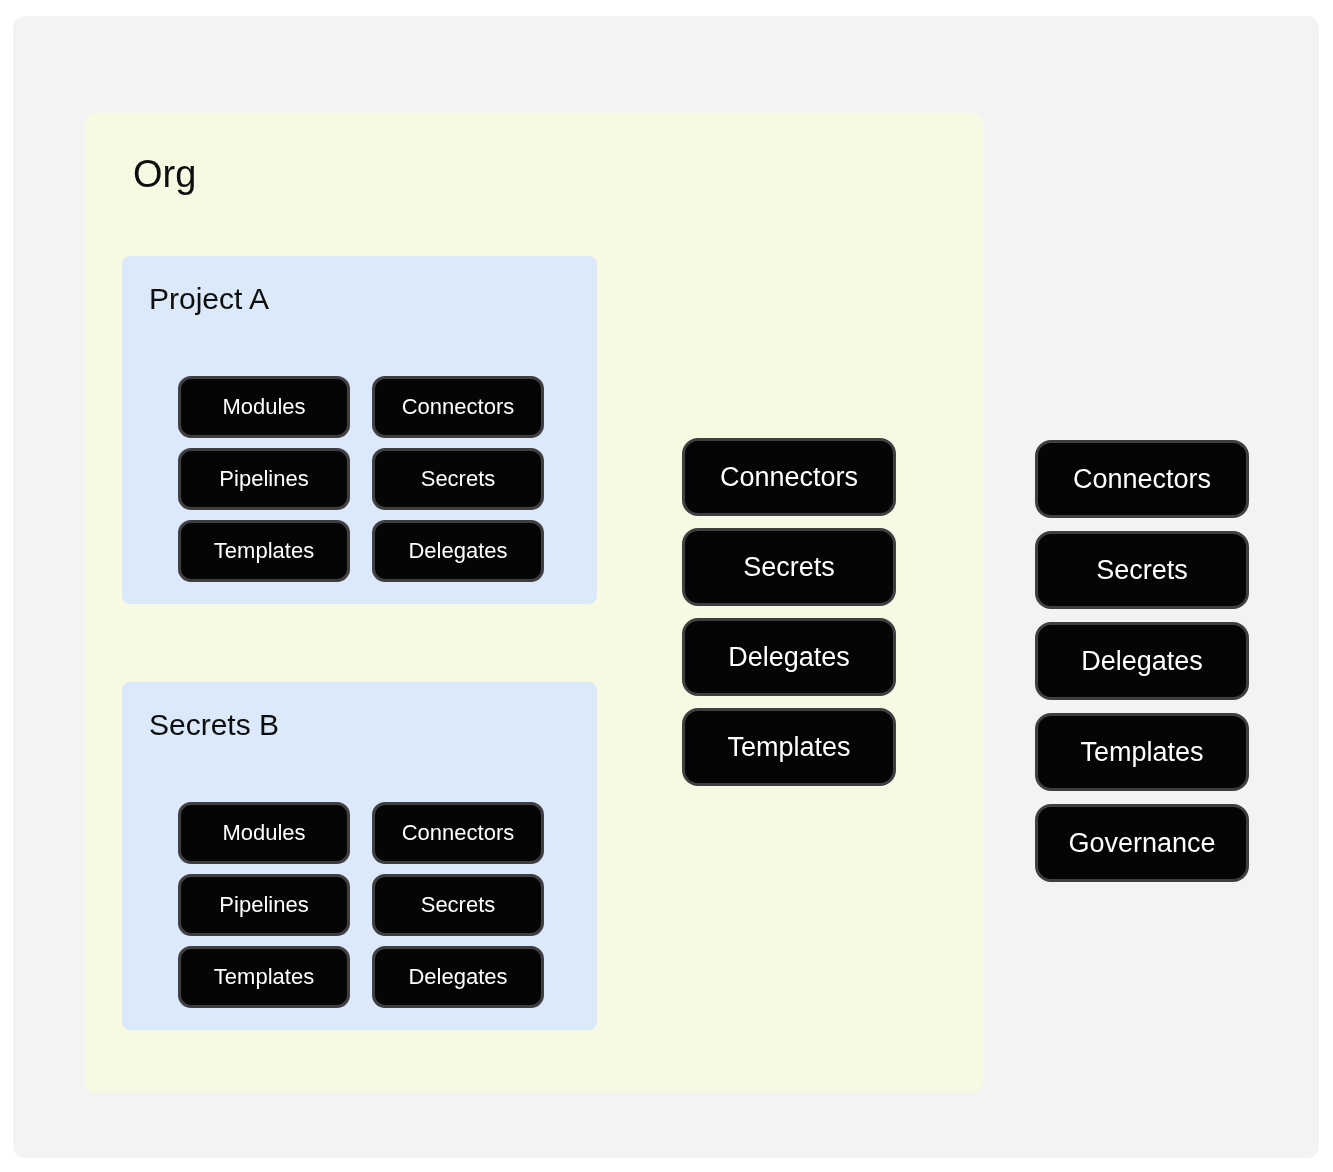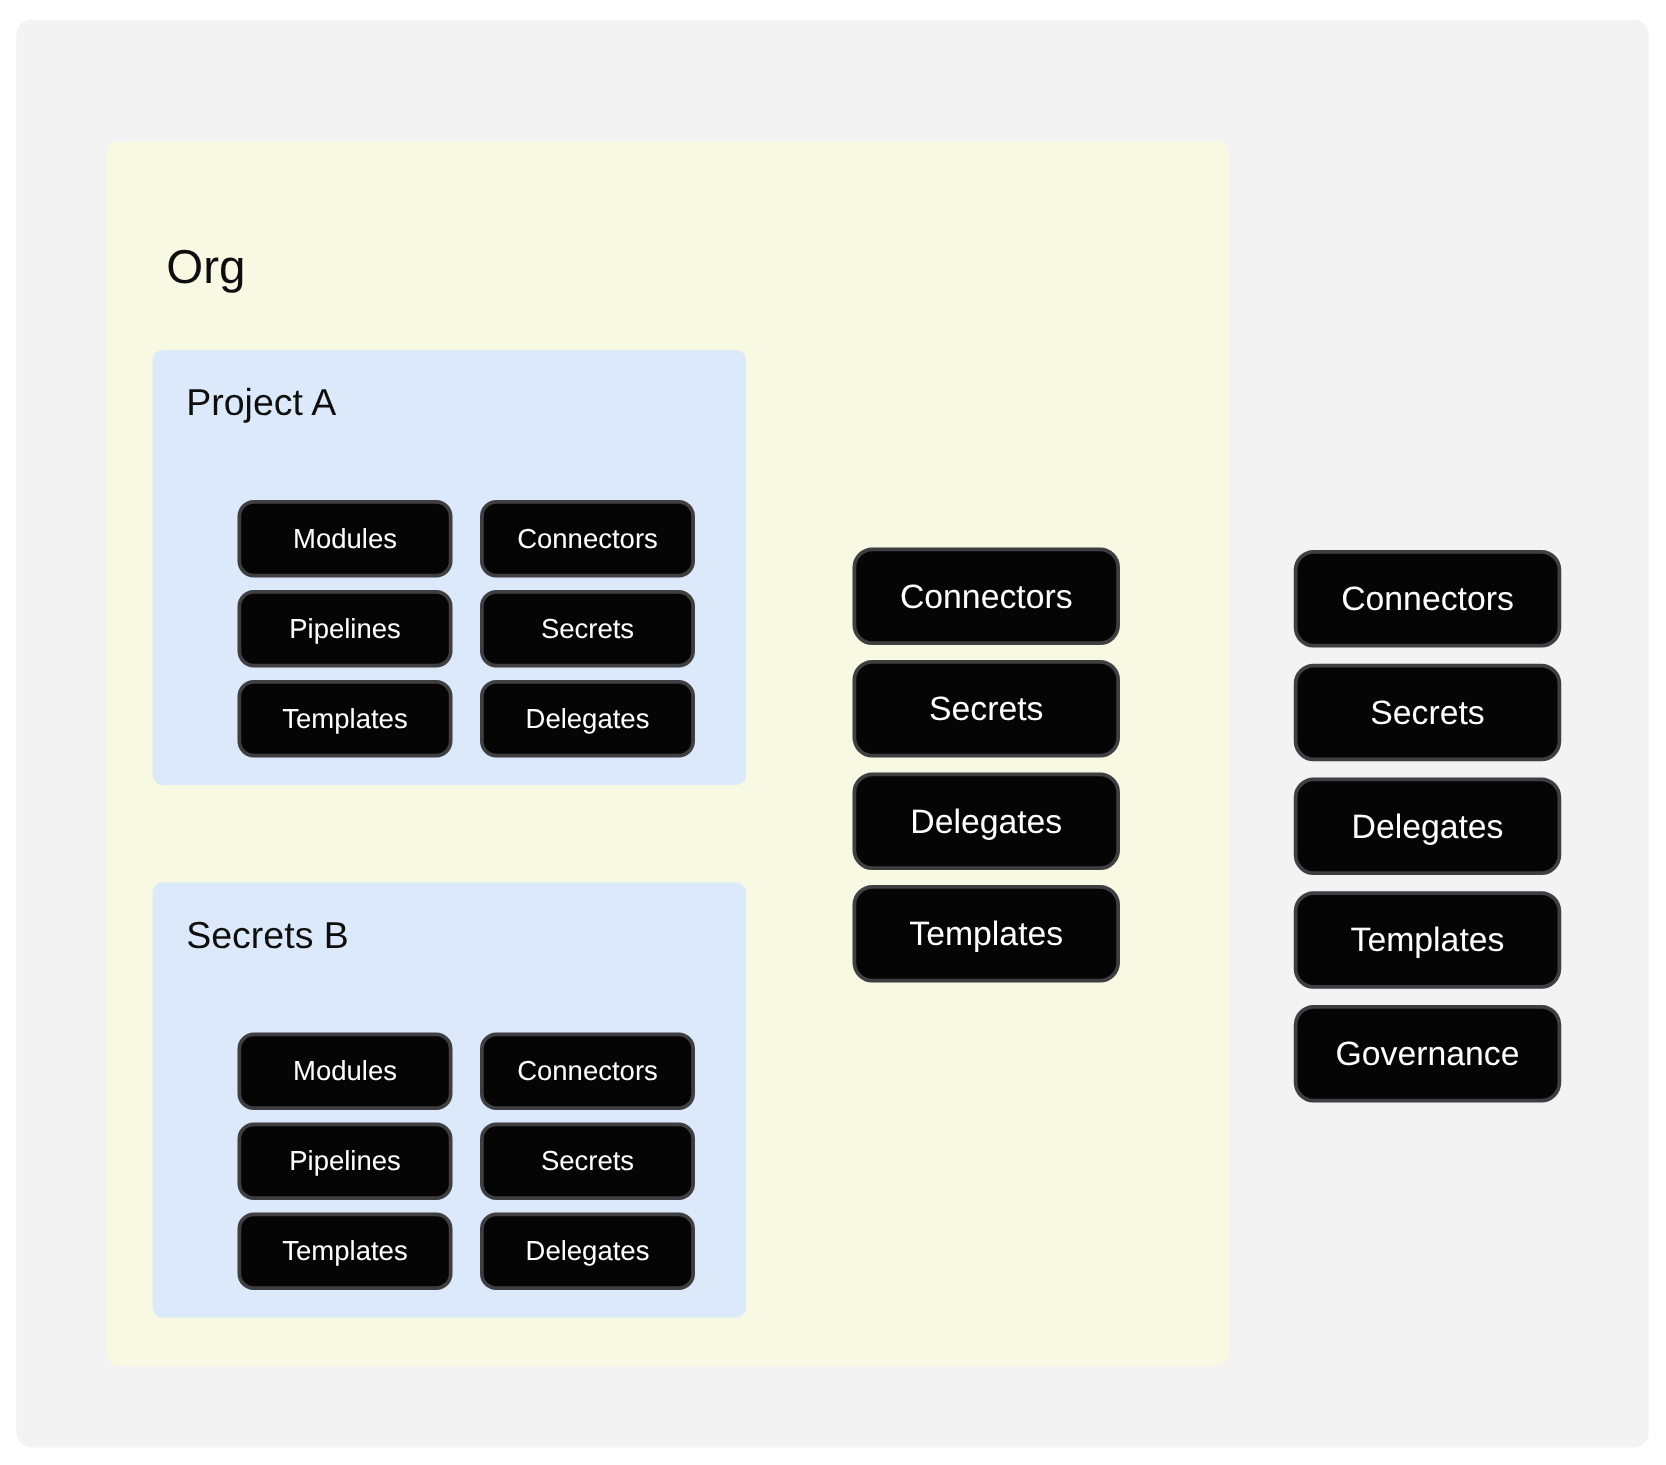--- a/index.html
+++ b/index.html
@@ -30,42 +30,40 @@
     width: 898px; height: 980px;
     background: #f7f9e3;
     border-radius: 10px;
   }
   .org-title {
     position: absolute;
     left: 48px; top: 40px;
     font-size: 38px;
     line-height: 1.15;
     color: #0e0e0e;
-    margin-top: 40px;
   }
   .project-box {
     position: absolute;
     left: 37px;
     width: 475px; height: 348px;
     background: #dbe9fb;
     border-radius: 8px;
-    margin-top: 24px;
   }
   .project-a { top: 143px; }
   .project-b { top: 569px; }
   .project-title {
     position: absolute;
     left: 27px; top: 26px;
     font-size: 30px;
     line-height: 1.15;
     color: #0e0e0e;
   }
   .pill-grid {
     position: absolute;
-    left: 68px; top: 120px;
+    left: 56px; top: 120px;
     display: grid;
     grid-template-columns: 172px 172px;
     column-gap: 22px;
     row-gap: 10px;
   }
   .pill {
     background: #050505;
     border: 3px solid #3f3f42;
     color: #ffffff;
     display: flex;

